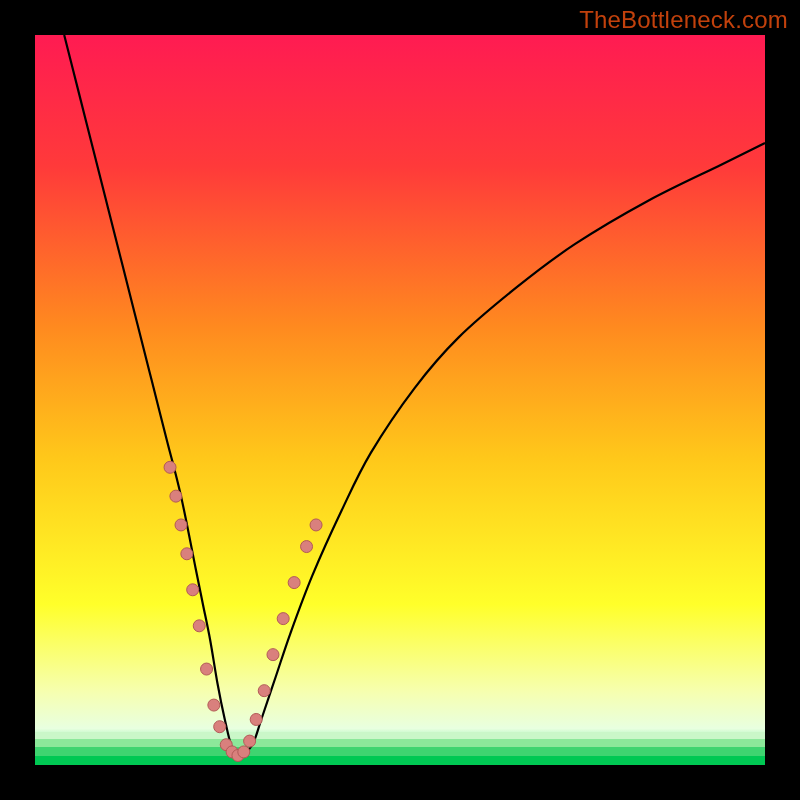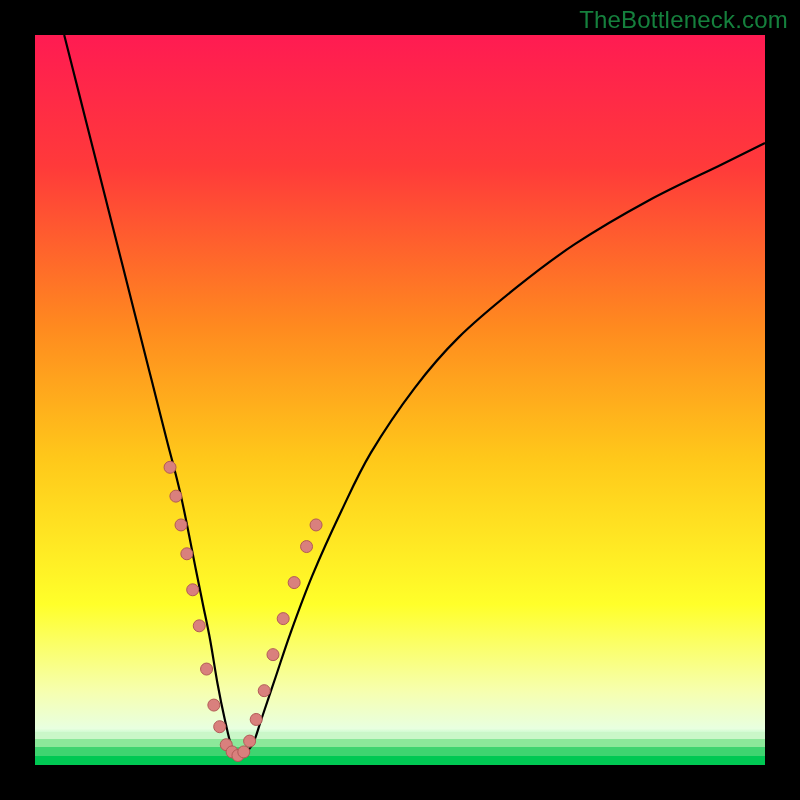--- a/index.html
+++ b/index.html
@@ -24,21 +24,21 @@
   }
   .green-bar {
     position: absolute;
     left: 0;
     right: 0;
   }
   .watermark {
     position: absolute;
     top: 6px;
     right: 12px;
-    color: #15803d;
+    color: #c2410c;
     font-family: Arial, sans-serif;
     font-size: 24px;
     font-weight: 500;
     letter-spacing: 0.2px;
   }
   svg.curve {
     position: absolute;
     inset: 0;
     width: 100%;
     height: 100%;

